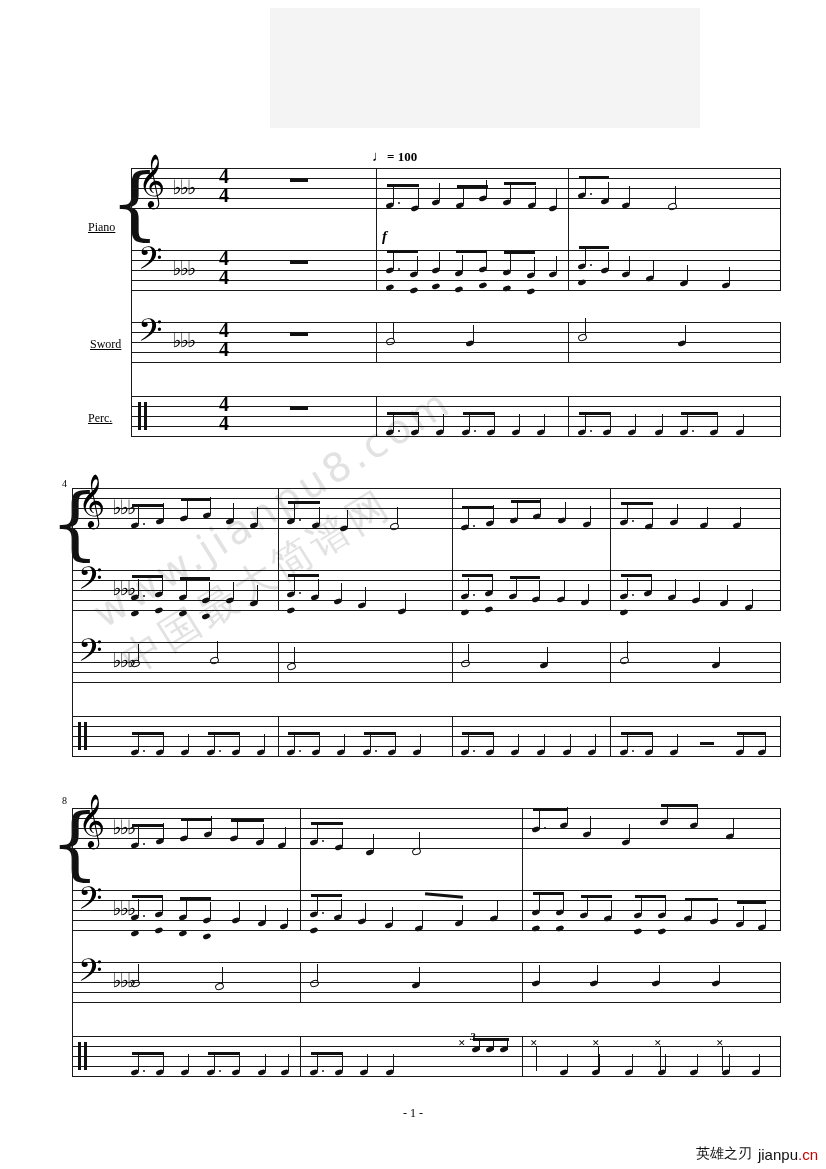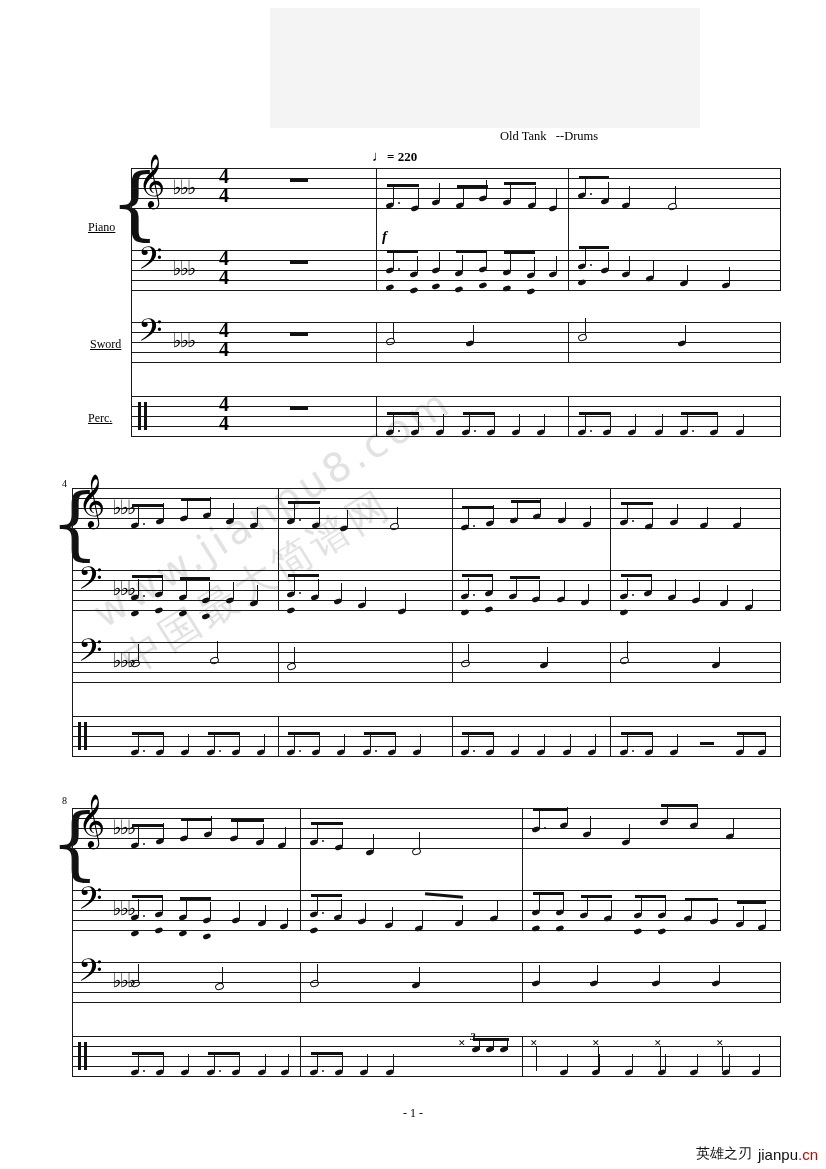--- a/index.html
+++ b/index.html
@@ -262,24 +262,23 @@
 
 <div class="page">
 
   <div class="wm-shade"></div>
   <div class="watermark">
     <span class="wline">www.jianpu8.com</span>
     <span class="wline">中国最大简谱网</span>
   </div>
 
   <div class="credits">
-    <div>Old Tank   --Drums</div>
   </div>
   <div class="tempo">
-    <span class="note">♩</span><span>= 220</span>
+    <span class="note">♩</span><span>= 100</span>
   </div>
 
   <div class="system">
 
     <div class="instlabel" style="left:88px; top:220px;">Piano</div>
     <div class="instlabel" style="left:90px; top:337px;">Sword</div>
     <div class="instlabel" style="left:88px; top:411px;">Perc.</div>
 
     <div class="brace" style="left:110px; top:172px;">{</div>
 

